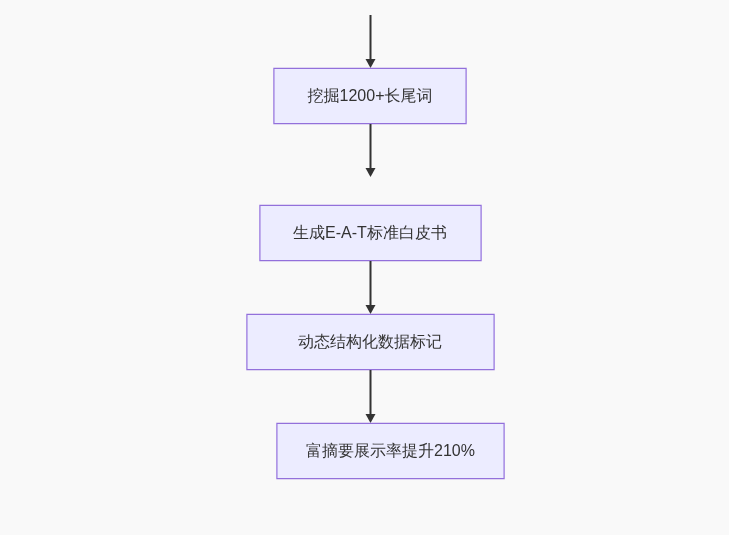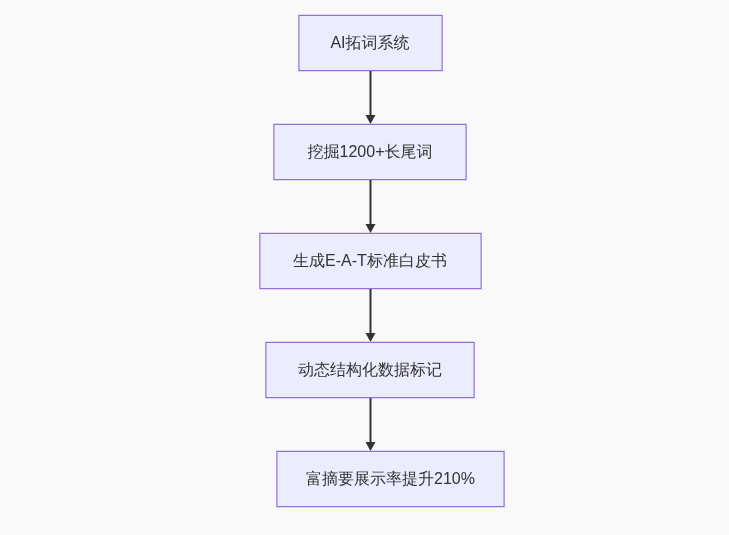--- a/index.html
+++ b/index.html
@@ -34,22 +34,22 @@
     font-size: 16px;
     display: flex;
     align-items: center;
     justify-content: center;
     text-align: center;
     flex-shrink: 0;
     box-shadow: 0 0 0 0.25px var(--node-border);
   }
   .n1 { width: 144px; }
   .n2 { width: 193px; }
-  .n3 { width: 222px; }
-  .n4 { width: 209px; }
+  .n3 { width: 222px; margin-top: 28px; }
+  .n4 { width: 248px; }
   .n5 { width: 228px; margin-left: 41px; }
   .arrow {
     display: flex;
     flex-direction: column;
     align-items: center;
     height: 53px;
     flex-shrink: 0;
   }
   .arrow .shaft {
     width: 2px;
@@ -62,23 +62,20 @@
     border-left: 5px solid transparent;
     border-right: 5px solid transparent;
     border-top: 9px solid var(--edge);
   }
 </style>
 </head>
 <body>
 
 <div class="flow-column">
 
-  <div class="node n1">
-    <span>AI拓词系统</span>
-  </div>
 
   <div class="arrow">
     <div class="shaft"></div>
     <div class="head"></div>
   </div>
 
   <div class="node n2">
     <span>挖掘1200+长尾词</span>
   </div>
 

